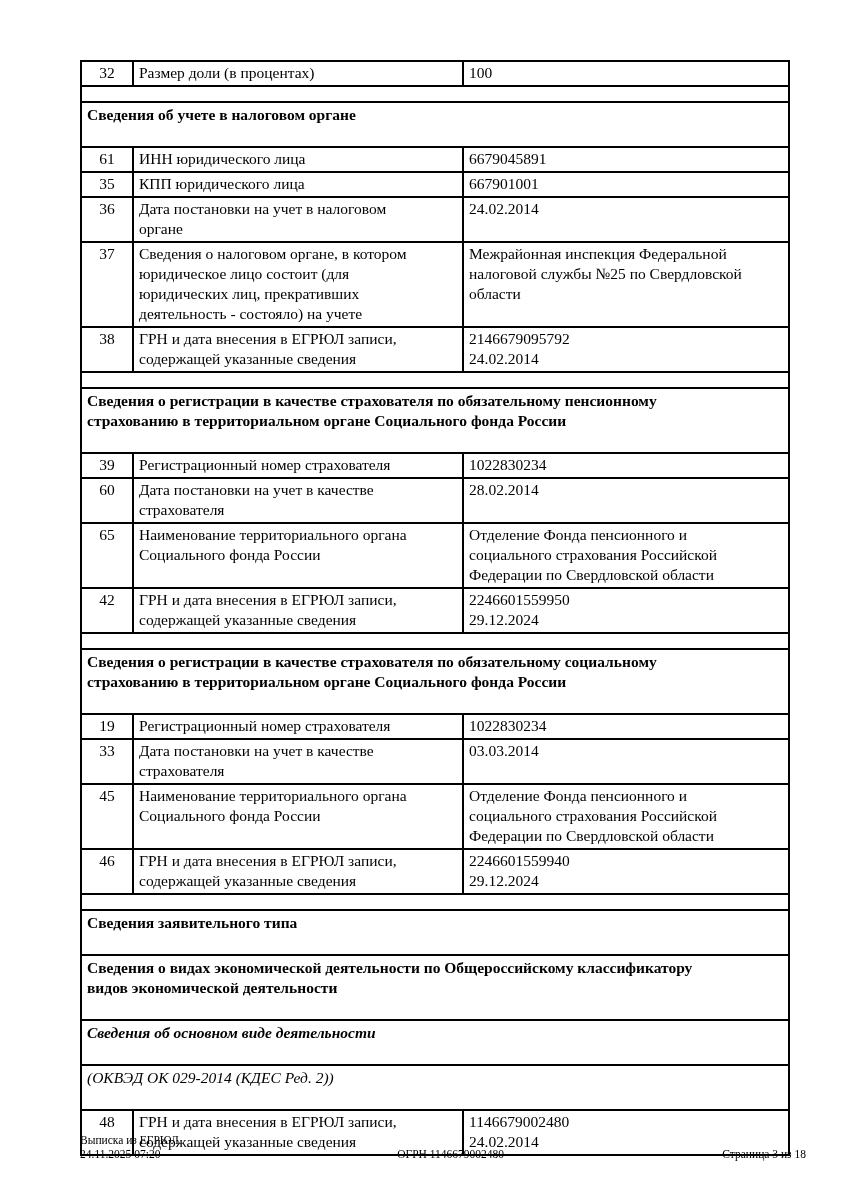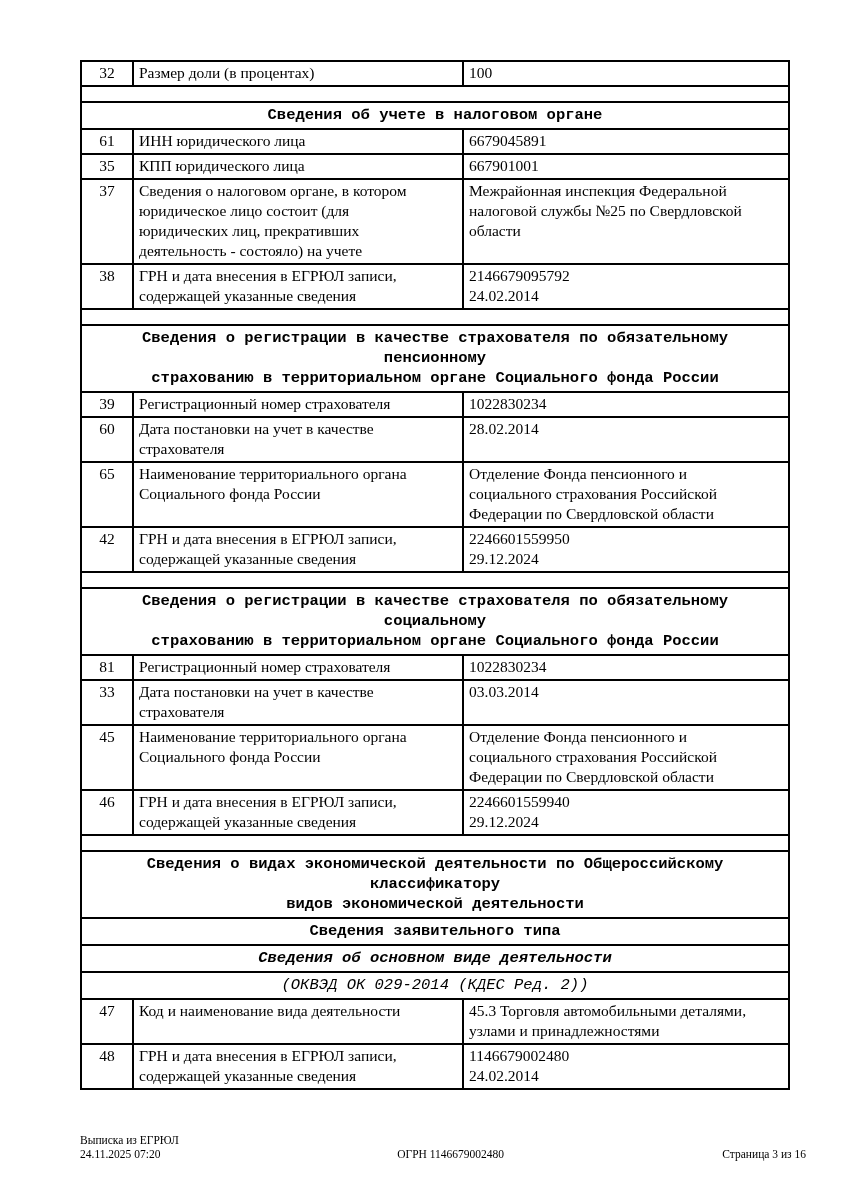--- a/index.html
+++ b/index.html
@@ -5,21 +5,21 @@
   html,body{margin:0;padding:0;background:#ffffff;}
   .page{position:relative;width:848px;height:1200px;background:#ffffff;overflow:hidden;
         font-family:"Liberation Serif","DejaVu Serif",serif;color:#000;}
   table.egrul{position:absolute;left:80px;top:60px;width:708px;border-collapse:collapse;
         table-layout:fixed;font-size:15.5px;line-height:20px;color:#000;}
   col.c1{width:52px;} col.c2{width:330px;} col.c3{width:326px;}
   td{border:2px solid #000;padding:1px 5px 2px 5px;vertical-align:top;
      white-space:pre-line;word-wrap:break-word;}
   td.c-num{text-align:center;padding-left:2px;padding-right:2px;}
   tr.row-spacer td{height:14px;padding:0;}
-  tr.row-header td{text-align:center;font-weight:bold;padding-top:2px;padding-bottom:3px;font-family:Liberation Mono, monospace;}
+  tr.row-header td{text-align:left;font-weight:bold;padding-top:2px;padding-bottom:21px;}
   tr.row-header.bold-italic td{font-style:italic;}
   tr.row-header.italic-only td{font-weight:normal;font-style:italic;}
   .footer{position:absolute;left:80px;top:1134px;width:726px;display:flex;
           justify-content:space-between;align-items:flex-end;
           font-size:11.5px;line-height:13.5px;color:#000;}
   .footer .left{text-align:left;}
   .footer .center{text-align:center;font-family:Liberation Serif, serif;}
   .footer .right{text-align:right;}
 </style>
 </head>
@@ -48,20 +48,26 @@
     </tr>
     <tr class="row-data">
       <td class="c-num">61</td>
       <td>ИНН юридического лица</td>
       <td>6679045891</td>
     </tr>
     <tr class="row-data">
       <td class="c-num">35</td>
       <td>КПП юридического лица</td>
       <td>667901001</td>
+    </tr>
+    <tr class="row-data">
+      <td class="c-num">36</td>
+      <td>Дата постановки на учет в налоговом
+органе</td>
+      <td>24.02.2014</td>
     </tr>
     <tr class="row-data">
       <td class="c-num">37</td>
       <td>Сведения о налоговом органе, в котором
 юридическое лицо состоит (для
 юридических лиц, прекративших
 деятельность - состояло) на учете</td>
       <td>Межрайонная инспекция Федеральной
 налоговой службы №25 по Свердловской
 области</td>
@@ -107,21 +113,21 @@
 29.12.2024</td>
     </tr>
     <tr class="row-spacer">
           <td colspan="3"></td>
         </tr>
     <tr class="row-header">
       <td colspan="3">Сведения о регистрации в качестве страхователя по обязательному социальному
 страхованию в территориальном органе Социального фонда России</td>
     </tr>
     <tr class="row-data">
-      <td class="c-num">81</td>
+      <td class="c-num">19</td>
       <td>Регистрационный номер страхователя</td>
       <td>1022830234</td>
     </tr>
     <tr class="row-data">
       <td class="c-num">33</td>
       <td>Дата постановки на учет в качестве
 страхователя</td>
       <td>03.03.2014</td>
     </tr>
     <tr class="row-data">
@@ -136,50 +142,44 @@
       <td class="c-num">46</td>
       <td>ГРН и дата внесения в ЕГРЮЛ записи,
 содержащей указанные сведения</td>
       <td>2246601559940
 29.12.2024</td>
     </tr>
     <tr class="row-spacer">
           <td colspan="3"></td>
         </tr>
     <tr class="row-header">
+      <td colspan="3">Сведения заявительного типа</td>
+    </tr>
+    <tr class="row-header">
       <td colspan="3">Сведения о видах экономической деятельности по Общероссийскому классификатору
 видов экономической деятельности</td>
-    </tr>
-    <tr class="row-header">
-      <td colspan="3">Сведения заявительного типа</td>
     </tr>
     <tr class="row-header bold-italic">
       <td colspan="3">Сведения об основном виде деятельности</td>
     </tr>
     <tr class="row-header italic-only">
       <td colspan="3">(ОКВЭД ОК 029-2014 (КДЕС Ред. 2))</td>
-    </tr>
-    <tr class="row-data">
-      <td class="c-num">47</td>
-      <td>Код и наименование вида деятельности</td>
-      <td>45.3 Торговля автомобильными деталями,
-узлами и принадлежностями</td>
     </tr>
     <tr class="row-data">
       <td class="c-num">48</td>
       <td>ГРН и дата внесения в ЕГРЮЛ записи,
 содержащей указанные сведения</td>
       <td>1146679002480
 24.02.2014</td>
     </tr>
   </tbody>
     </table>
 
   <div class="footer">
     <div class="left">
       <div>Выписка из ЕГРЮЛ</div>
       <div>24.11.2025 07:20</div>
     </div>
     <div class="center">ОГРН 1146679002480</div>
-    <div class="right">Страница 3 из 16</div>
+    <div class="right">Страница 3 из 18</div>
   </div>
 
 </div>
 
 </body></html>

